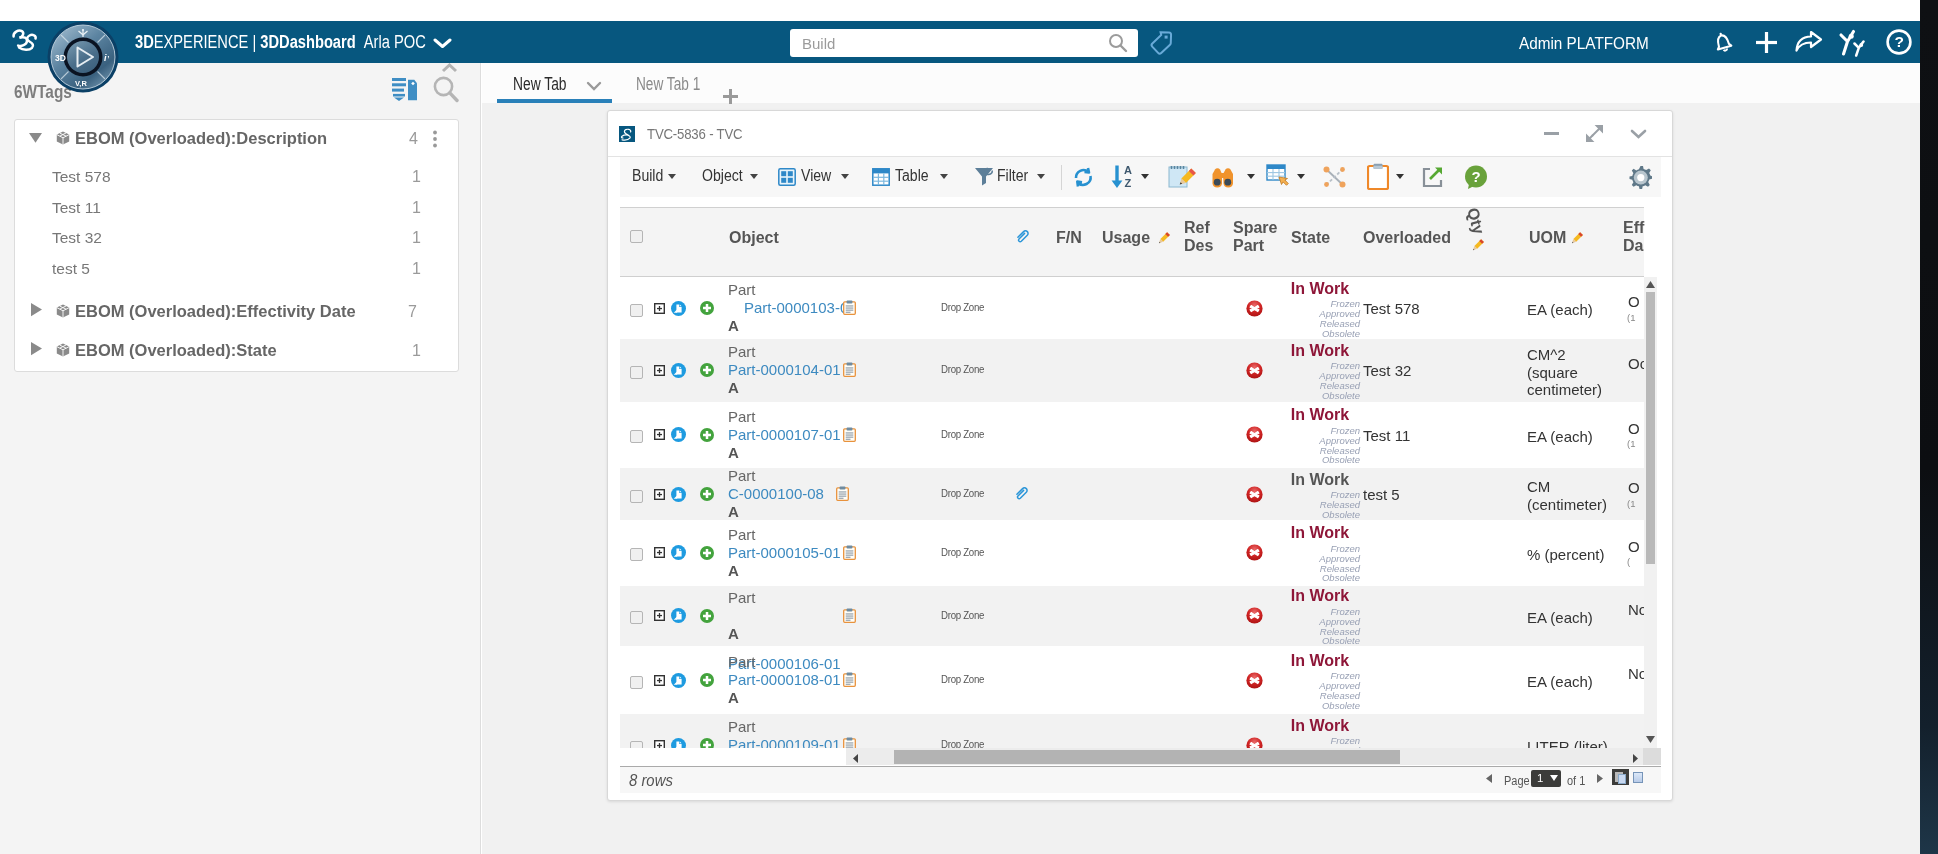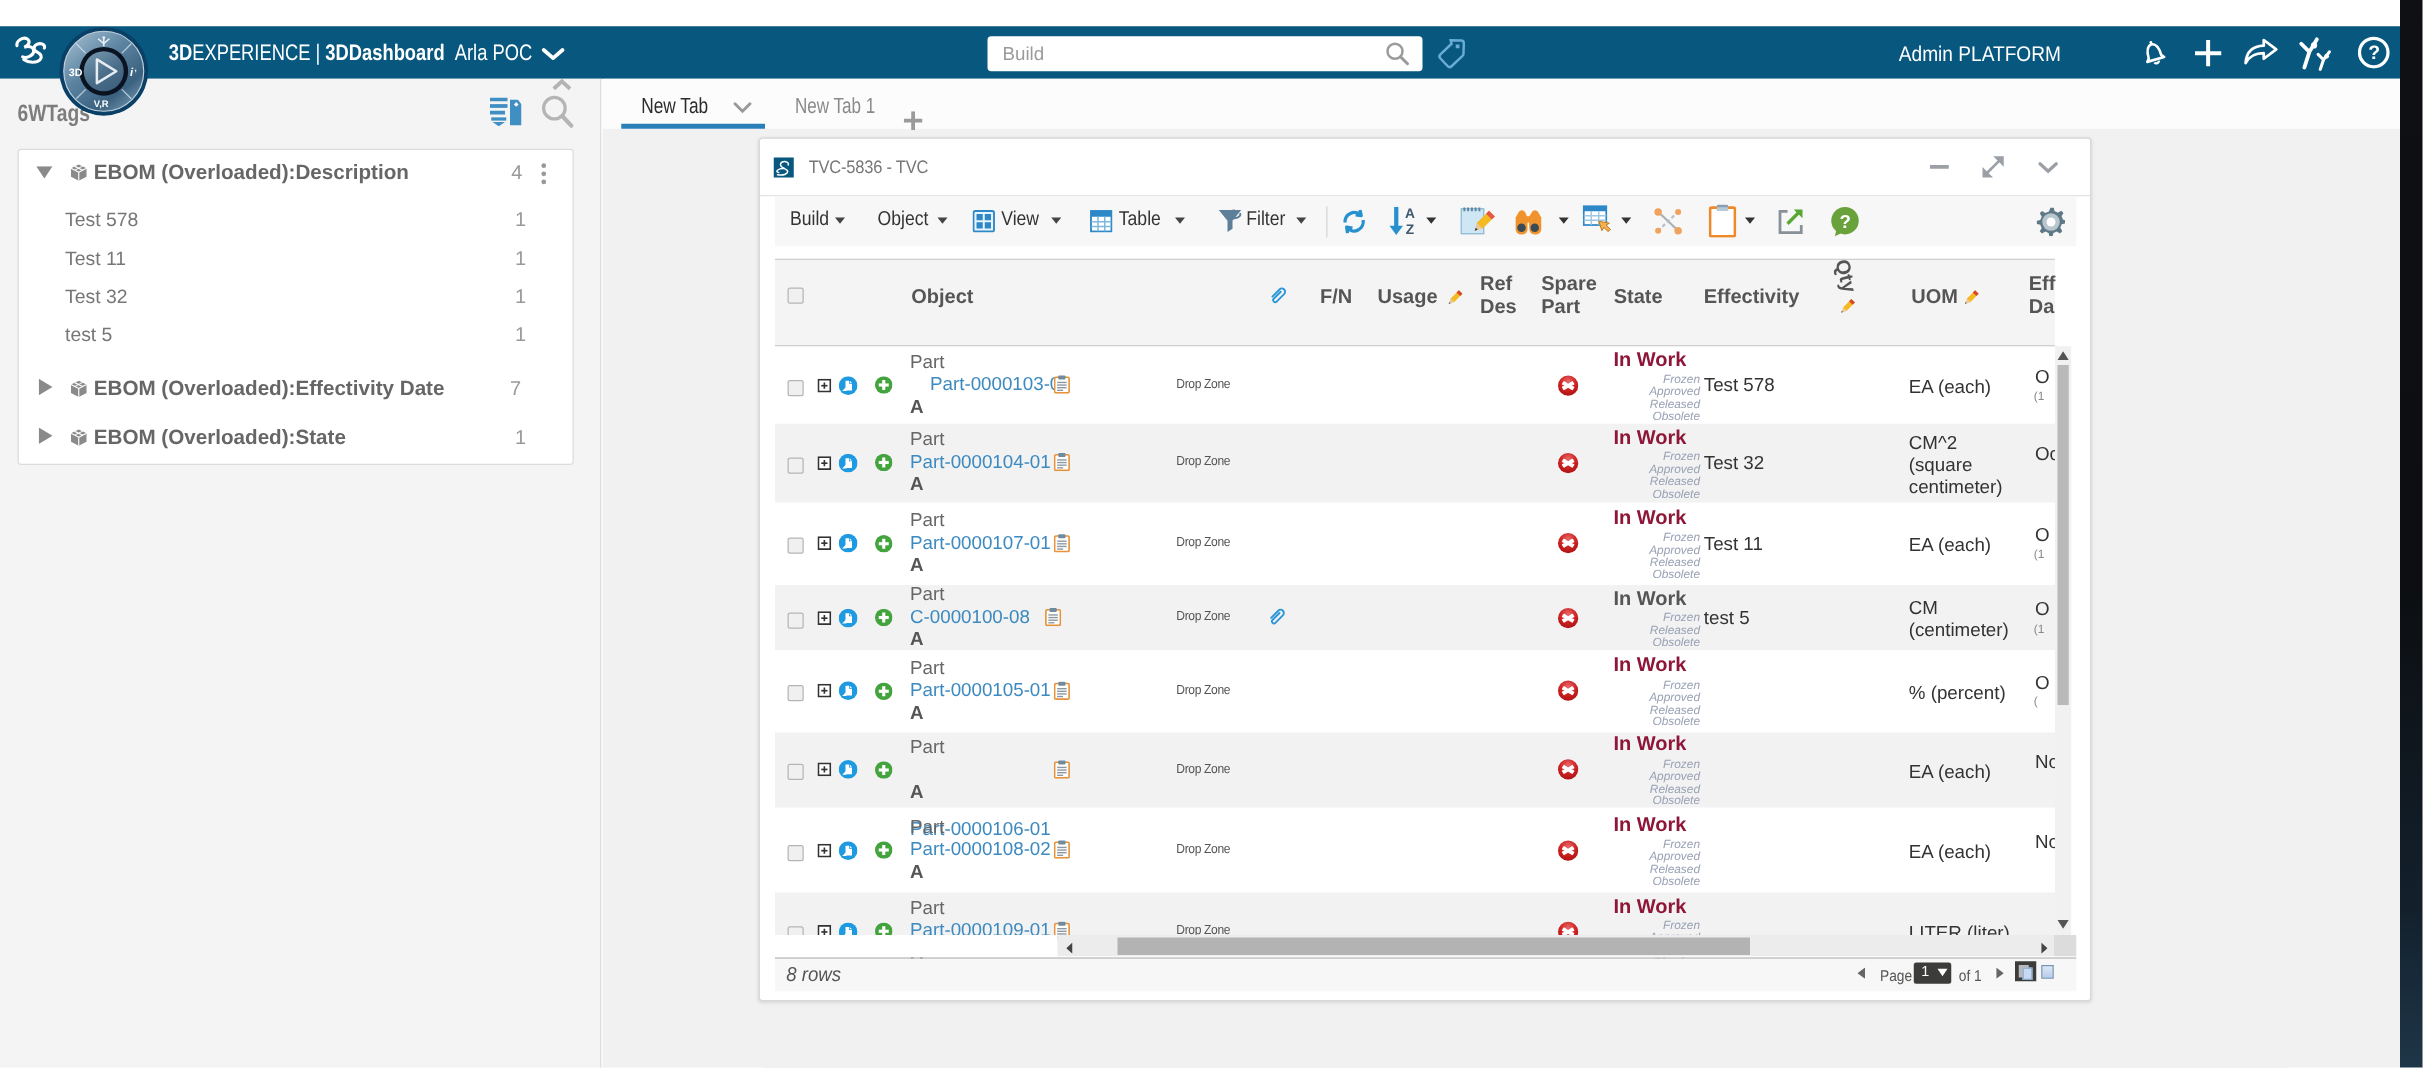--- a/index.html
+++ b/index.html
@@ -372,21 +372,21 @@
     <g transform="rotate(45 7.5 7.5)">
       <rect x="5.6" y="0.5" width="4" height="9.5" fill="#f5b921"></rect>
       <rect x="5.6" y="0.5" width="4" height="2.6" fill="#d8452e"></rect>
       <polygon points="5.6,10 9.6,10 7.6,14" fill="#e8c89a"></polygon>
       <polygon points="6.9,12.6 8.3,12.6 7.6,14" fill="#555"></polygon>
     </g>
   </svg>
 <div class="hcell" style="left:1184px;top:219px;line-height:18px;">Ref<br>Des</div>
 <div class="hcell" style="left:1233px;top:219px;line-height:18px;">Spare<br>Part</div>
 <div class="hcell" style="left:1291px;top:229px;">State</div>
-<div class="hcell" style="left:1363px;top:229px;">Effectivity</div>
+<div class="hcell" style="left:1363px;top:229px;">Overloaded</div>
 <div class="hcell" style="left:1462px;top:212px;transform:rotate(75deg);transform-origin:center;">Qty</div>
 <svg class="abs" style="left:1470px;top:238px;" width="15" height="15" viewBox="0 0 15 15">
     <g transform="rotate(45 7.5 7.5)">
       <rect x="5.6" y="0.5" width="4" height="9.5" fill="#f5b921"></rect>
       <rect x="5.6" y="0.5" width="4" height="2.6" fill="#d8452e"></rect>
       <polygon points="5.6,10 9.6,10 7.6,14" fill="#e8c89a"></polygon>
       <polygon points="6.9,12.6 8.3,12.6 7.6,14" fill="#555"></polygon>
     </g>
   </svg>
 <div class="hcell" style="left:1529px;top:229px;">UOM</div>
@@ -706,21 +706,21 @@
     <path d="M5.4 3.6 L8.2 3.6 L8.2 5.9 L10.6 5.9 L10.6 11.4 L5.4 11.4 Z" fill="#fff"></path>
     <path d="M8.8 3.6 L10.6 5.3 L8.8 5.3 Z" fill="#fff"></path>
     <path d="M2.7 11.8 L6.1 8.4 L6.1 11.8 Z" fill="#fff"></path>
   </svg>
 <svg class="abs" style="left:700px;top:673.0px;" width="14" height="14" viewBox="0 0 14 14">
     <circle cx="7" cy="7" r="7" fill="#43a33d"></circle>
     <rect x="5.75" y="3" width="2.5" height="8" fill="#fff"></rect>
     <rect x="3" y="5.75" width="8" height="2.5" fill="#fff"></rect>
   </svg>
 <div class="objl1" style="left:728px;top:653.0px;">Part</div>
-<div class="objl2" style="left:728px;top:671.0px;">Part-0000108-02</div>
+<div class="objl2" style="left:728px;top:671.0px;">Part-0000108-01</div>
 <svg class="abs" style="left:843px;top:672.0px;" width="13" height="15" viewBox="0 0 13 15">
     <rect x="0.7" y="1.8" width="11.6" height="12.5" fill="#fffef8" stroke="#e8923c" stroke-width="1.3" rx="1"></rect>
     <rect x="3.6" y="0.4" width="5.8" height="3.2" fill="#6f8ba0" rx="0.8"></rect>
     <rect x="2.7" y="5.4" width="7.6" height="1.1" fill="#8b98a6"></rect>
     <rect x="2.7" y="7.5" width="7.6" height="1.1" fill="#8b98a6"></rect>
     <rect x="2.7" y="9.6" width="7.6" height="1.1" fill="#8b98a6"></rect>
     <rect x="2.7" y="11.7" width="4.8" height="1.1" fill="#8b98a6"></rect>
   </svg>
 <div class="objl3" style="left:728px;top:689.0px;">A</div>
 <div class="dropz" style="left:941px;top:673.0px;">Drop Zone</div>

